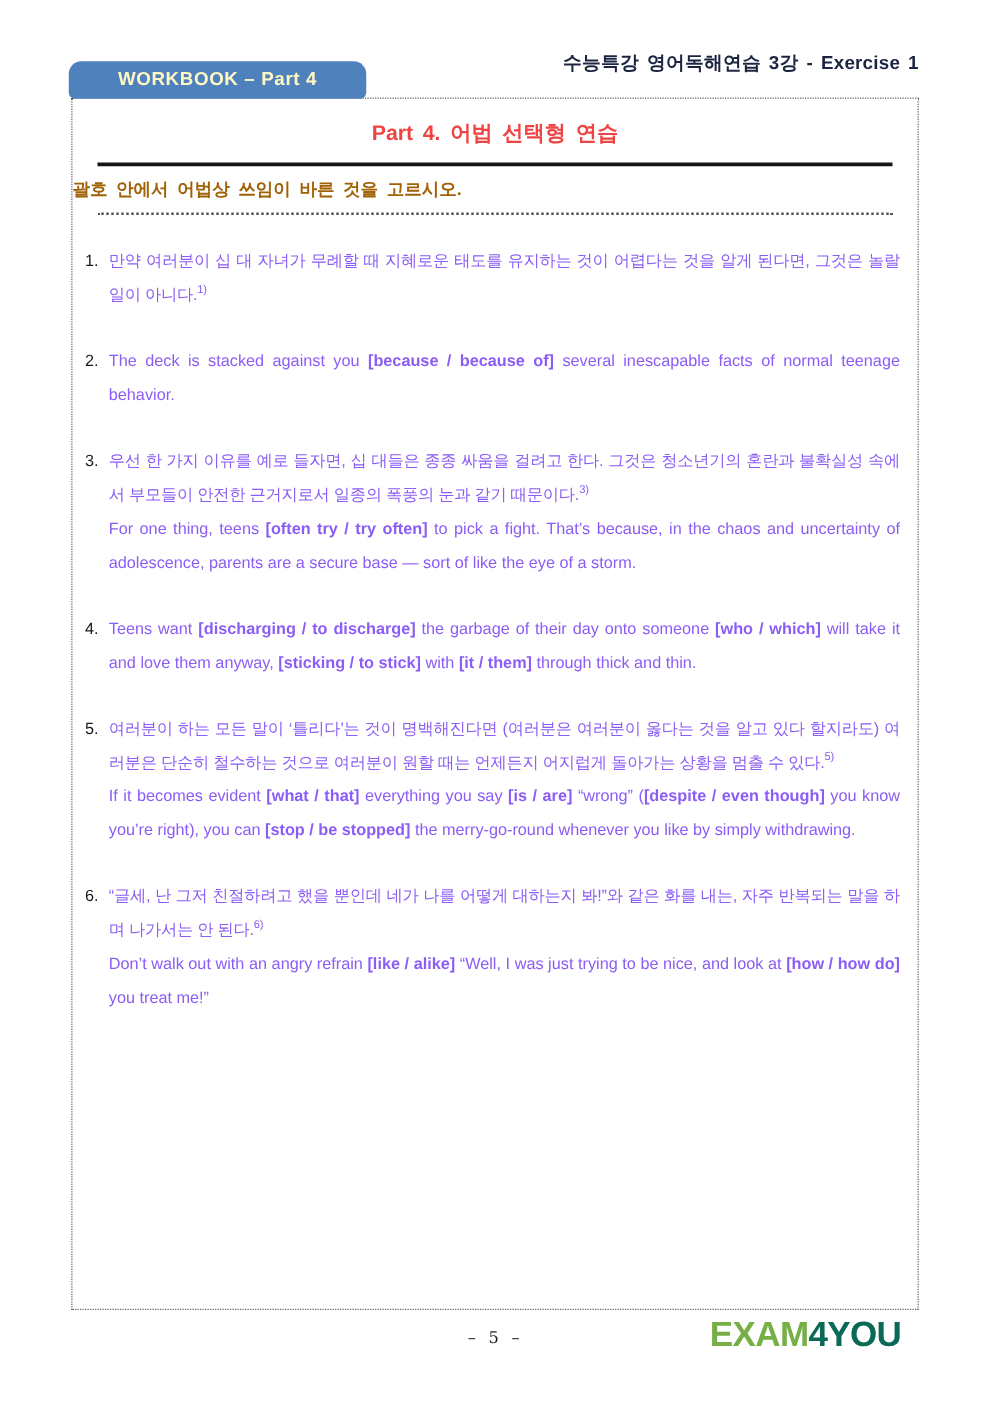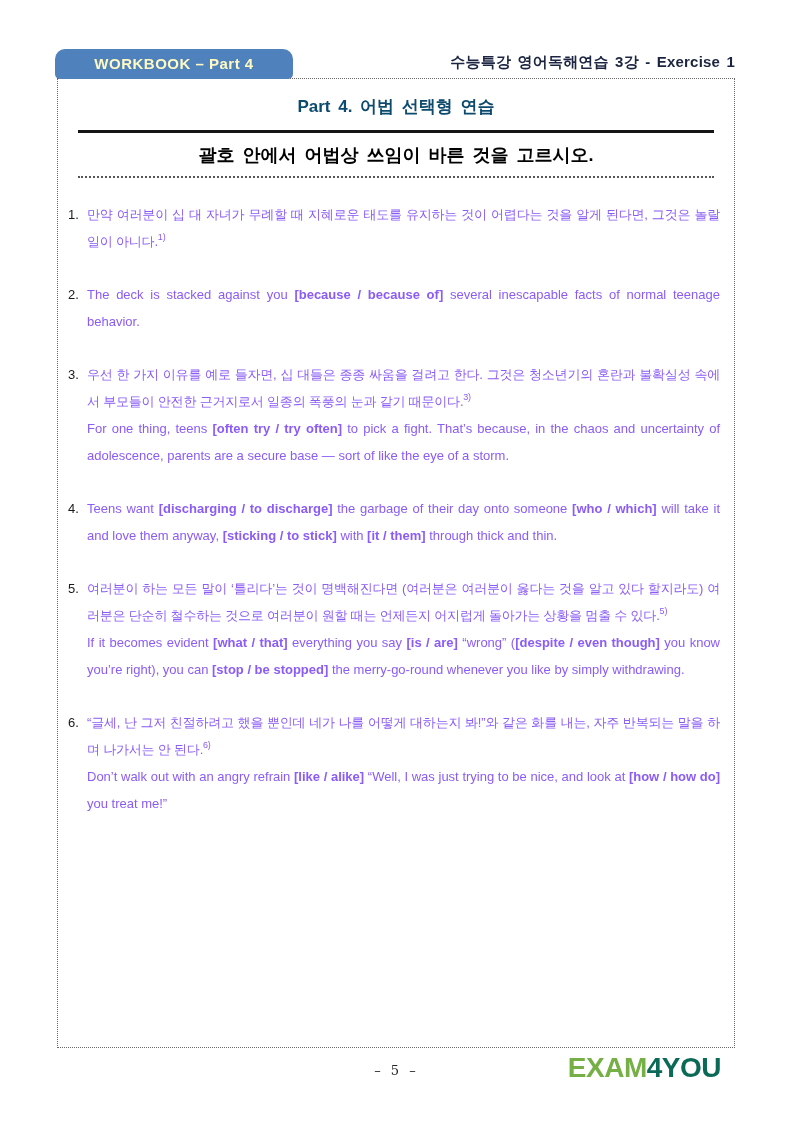--- a/index.html
+++ b/index.html
@@ -16,49 +16,49 @@
     position: absolute; left: 55px; top: 49px;
     width: 238px; height: 30px;
     background: var(--tab-blue, #4F81BD);
     border-radius: 10px 10px 5px 5px;
     color: #fef9c3; font-weight: bold; font-size: 15px;
     text-align: center; line-height: 30px;
     letter-spacing: 0.5px;
     z-index: 3;
   }
   .lesson-title {
-    position: absolute; top: 53px; right: 58px;
+    position: absolute; top: 41px; right: 58px;
     font-size: 15px; font-weight: bold;
     color: var(--header-navy, #1B2440);
     letter-spacing: 0.2px;
     word-spacing: 2px;
   }
 
   
   .content-box {
     position: absolute; left: 57px; top: 78px;
     width: 678px; height: 970px;
     border: 1px dotted #666;
     box-sizing: border-box;
     background: #ffffff;
     z-index: 1;
   }
   .part-title {
     margin: 16px 0 0 0;
     text-align: center;
-    font-size: 17px; font-weight: bold; color: #0c4a6e;
+    font-size: 17px; font-weight: bold; color: #ef4444;
     word-spacing: 3px;
   }
   .thick-rule {
     height: 3px; background: #161616;
     margin: 12px 20px 0 20px;
   }
   .instruction {
-    text-align: center;
-    font-size: 18px; font-weight: bold; color: #000000;
+    text-align: left;
+    font-size: 14px; font-weight: bold; color: #a16207;
     margin-top: 10px;
     word-spacing: 3px;
   }
   .dotted-rule {
     border-bottom: 2px dotted #555;
     margin: 9px 20px 0 20px;
   }
 
   
   .question-list { margin: 23px 14px 0 10px; padding: 0; }

